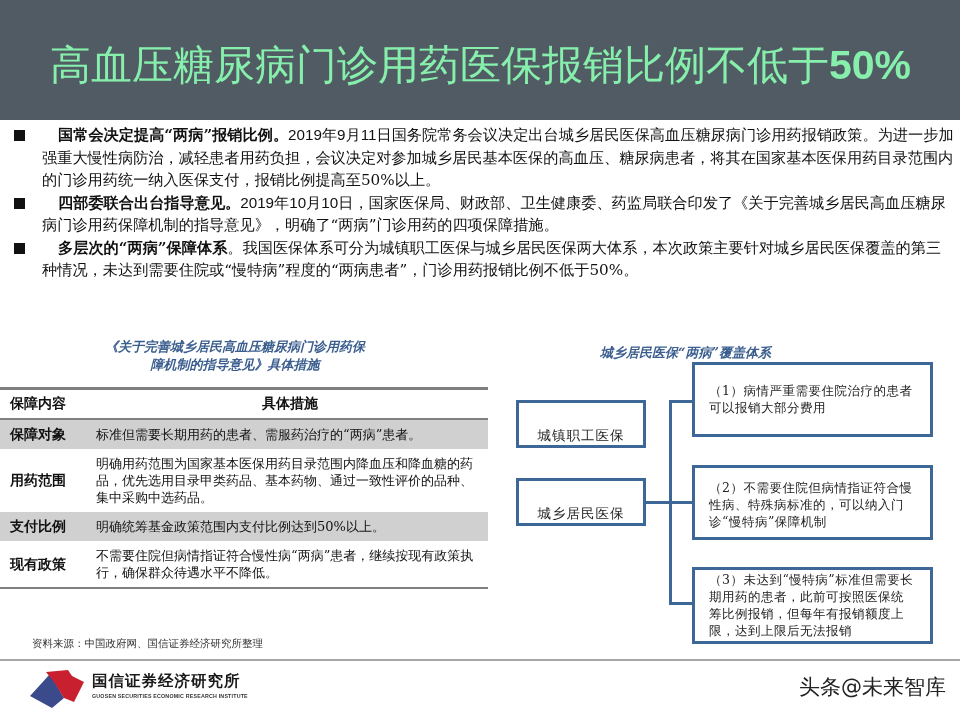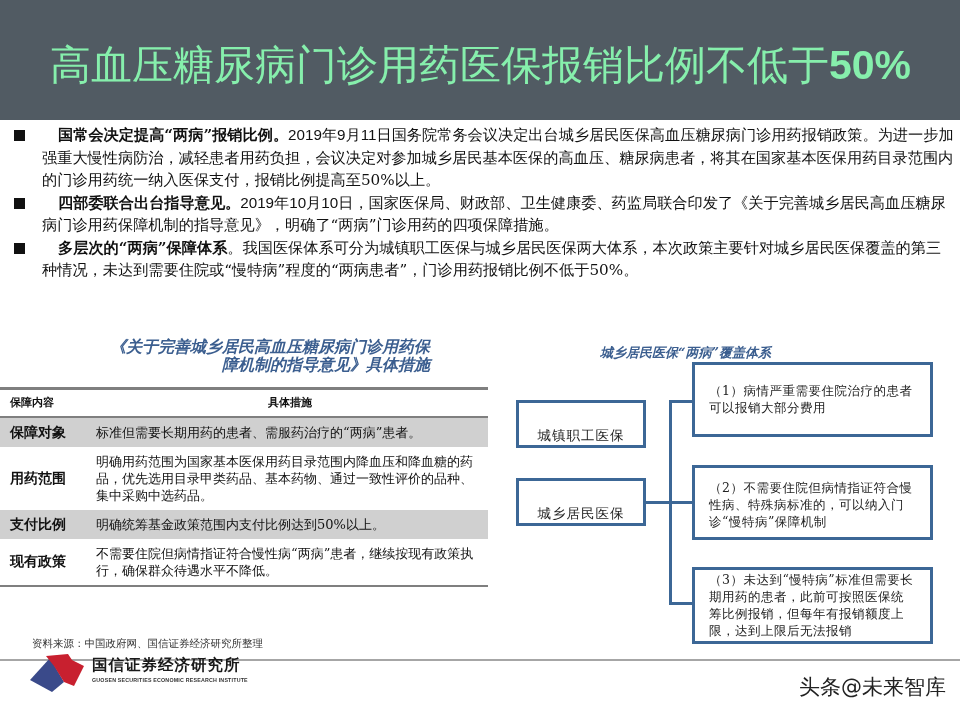--- a/index.html
+++ b/index.html
@@ -9,34 +9,34 @@
   .title-bar { position: absolute; left: 0; top: 0; width: 960px; height: 120px; background: #515b63; }
   .title-text { position: absolute; left: 50px; top: 38px; font-family: "DejaVu Sans", sans-serif; font-size: 41px; color: #86efac; letter-spacing: 0px; white-space: nowrap; font-weight: normal; }
   .title-text .num { font-family: "Liberation Sans", sans-serif; font-weight: bold; }
 
   .bullets { position: absolute; left: 14px; top: 124px; width: 940px; }
   .bullet { position: relative; padding-left: 28px; font-size: 15.2px; line-height: 22.5px; color: #111; }
   .bullet-mark { position: absolute; left: 0; top: 6px; width: 11px; height: 11px; background: #111; }
   .bullet b { font-weight: bold; padding-left: 16px; }
   .bullet .latin { font-family: "Liberation Sans", sans-serif; }
 
-  .table-title { position: absolute; left: 40px; top: 338px; width: 390px; text-align: right; font-size: 16px; line-height: 18px; font-weight: bold; font-style: italic; color: #3b5e8f; }
+  .table-title { position: absolute; left: 40px; top: 338px; width: 390px; text-align: center; font-size: 13px; line-height: 18px; font-weight: bold; font-style: italic; color: #3b5e8f; }
 
   .policy-table { position: absolute; left: 0; top: 387px; width: 488px; border-collapse: collapse; }
   .policy-table { border-top: 3px solid #7f7f7f; border-bottom: 2px solid #7f7f7f; }
-  .policy-table th { font-size: 11px; font-weight: bold; text-align: left; padding: 5px 10px; height: 28px; border-bottom: 2px solid #7f7f7f; }
+  .policy-table th { font-size: 14px; font-weight: bold; text-align: left; padding: 5px 10px; height: 28px; border-bottom: 2px solid #7f7f7f; }
   .policy-table th.col2 { text-align: center; }
   .policy-table td { font-size: 13px; line-height: 17px; padding: 6px 4px; vertical-align: middle; }
   .policy-table td.label { width: 92px; font-weight: bold; font-size: 14px; padding-left: 10px; }
   .policy-table tr.shade td { background: #d0d0d0; }
 
   .source { position: absolute; left: 32px; top: 637px; font-size: 10.5px; color: #333; }
   .footer-line { position: absolute; left: 0; top: 659px; width: 960px; height: 2px; background: #a6a6a6; }
 
-  .logo { position: absolute; left: 28px; top: 652px; width: 230px; height: 42px; }
+  .logo { position: absolute; left: 28px; top: 668px; width: 230px; height: 42px; }
   .logo-name { position: absolute; left: 64px; top: 3px; font-family: "DejaVu Sans", sans-serif; font-weight: bold; font-size: 15.5px; color: #1a1a1a; letter-spacing: 1px; white-space: nowrap; }
   .logo-sub { position: absolute; left: 64px; top: 25px; font-family: "Liberation Sans", sans-serif; font-size: 5.3px; font-weight: bold; color: #333; white-space: nowrap; letter-spacing: 0.2px; }
 
   .watermark { position: absolute; left: 799px; top: 673px; font-family: "DejaVu Sans", sans-serif; font-size: 21px; color: #222; white-space: nowrap; }
 
   .diagram-title { position: absolute; left: 600px; top: 344px; width: 300px; text-align: left; font-size: 13px; font-weight: bold; font-style: italic; color: #3b5e8f; }
   .box { position: absolute; border: 3px solid #3c6796; background: #fff; }
   .box-left { display: flex; align-items: flex-end; justify-content: center; font-size: 13.5px; color: #222; letter-spacing: 1px; }
   .box-right { font-size: 12.5px; line-height: 17px; color: #222; padding: 3px 14px; letter-spacing: 0.5px; }
   .connector { position: absolute; background: #3c6796; }

